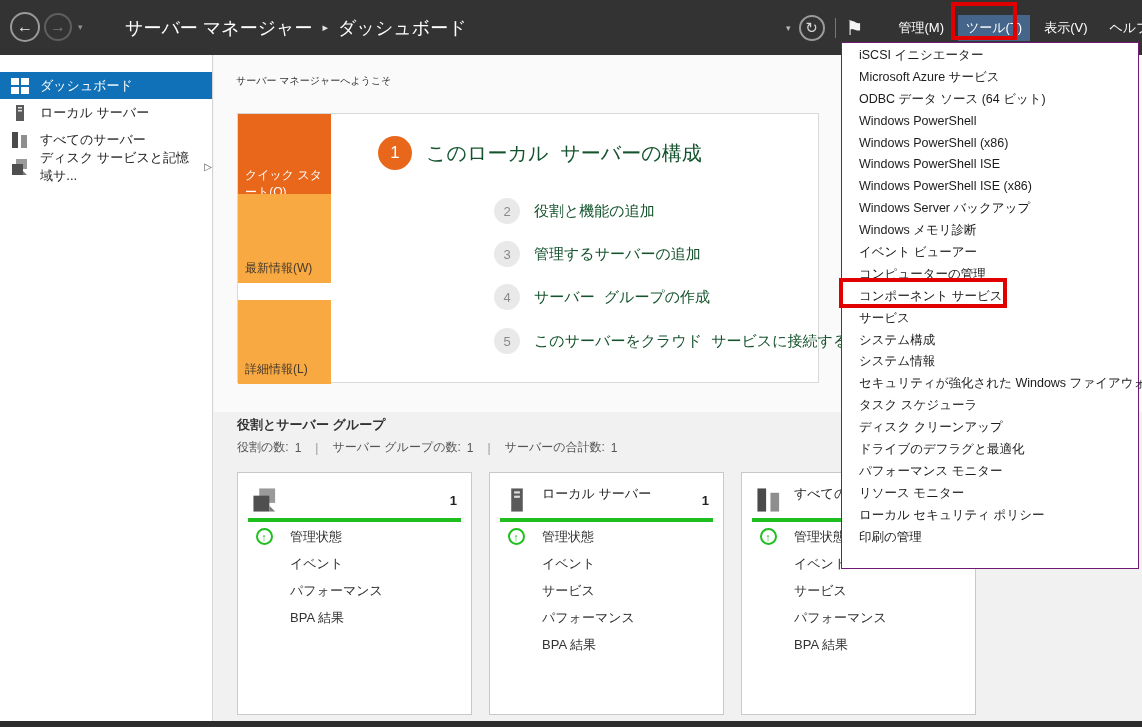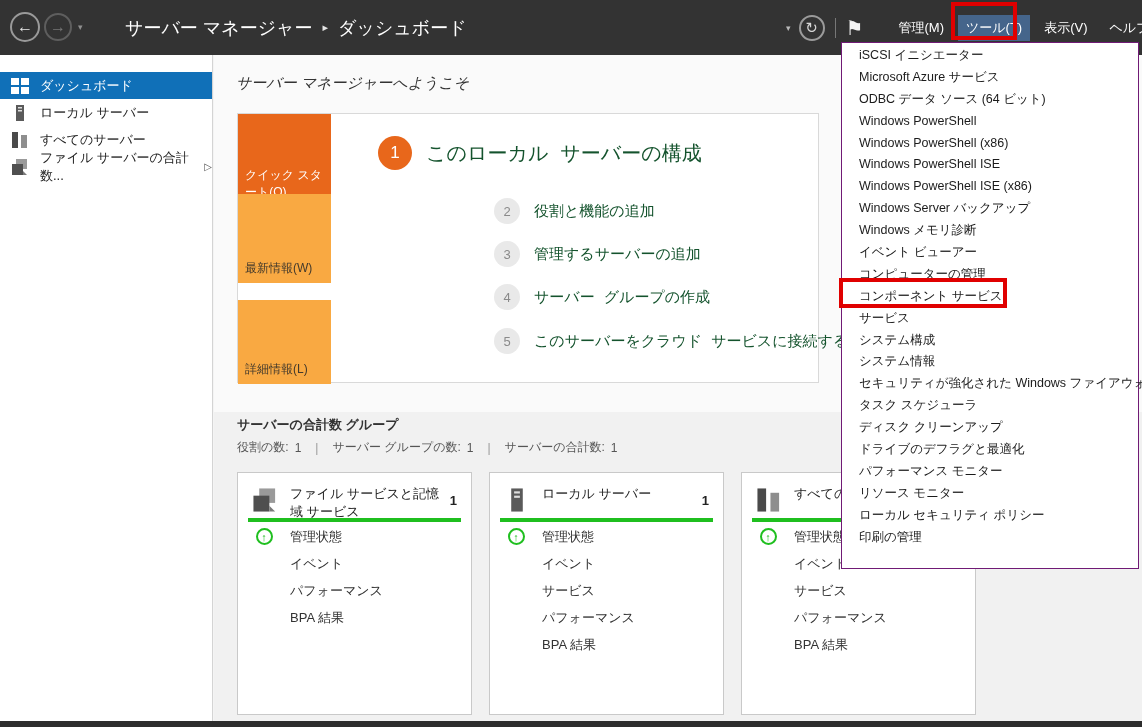--- a/index.html
+++ b/index.html
@@ -31,21 +31,21 @@
              border-right:1px solid #d4d4d4; padding-top:17px; z-index:1; }
   .side-item { height:27px; display:flex; align-items:center; font-size:13px; color:#222; cursor:default; }
   .side-item .ic { width:18px; height:16px; margin-left:11px; margin-right:11px; flex:0 0 auto; }
   .side-item.selected { background:#1070b8; color:#fff; }
   .side-chevron { margin-left:6px; font-size:10px; color:#555; }
 
   
   .welcome-bg { position:absolute; left:214px; top:55px; width:928px; height:357px; background:#fafafa; }
   .roles-bg   { position:absolute; left:214px; top:412px; width:928px; height:309px; background:#f1f1f1; }
 
-  .welcome-heading { position:absolute; left:236px; top:74px; font-size:15px; color:#333;font-style:italic; }
+  .welcome-heading { position:absolute; left:236px; top:74px; font-size:10px; color:#333; }
 
   
   .tile { position:absolute; left:237px; top:113px; width:582px; height:270px; background:#ffffff;
           border:1px solid #d9d9d9; }
   .tile-col { position:absolute; left:0; top:0; width:93px; height:100%; }
   .tile-tab { position:absolute; left:0; width:93px; display:flex; align-items:flex-end; padding:0 8px 6px 7px;
               font-size:12px; color:#443a2c; }
   .tab-quick { top:0; height:93px; background:#e8671b; color:#ffffff; }
   .tab-new   { top:80px; height:89px; background:#f9a942; }
   .tab-learn { top:186px; height:84px; background:#f9a942; }
@@ -155,21 +155,21 @@
         <rect x="10" y="3" width="6" height="13" fill="#8e8e8e"></rect>
       </svg>
       <span>すべてのサーバー</span>
     </div>
     <div class="side-item">
       <svg class="ic" viewBox="0 0 18 16">
         <rect x="5" y="0" width="11" height="10" fill="#9a9a9a"></rect>
         <rect x="1" y="5" width="11" height="11" fill="#4f4f4f"></rect>
         <polygon points="12,16 12,12 16,16" fill="#7a7a7a"></polygon>
       </svg>
-      <span>ファイル サーバーの合計数...</span>
+      <span>ディスク サービスと記憶域サ...</span>
       <span class="side-chevron">▷</span>
     </div>
   </aside>
 
   <div class="welcome-bg"></div>
   <div class="roles-bg"></div>
 
   <div class="welcome-heading">サーバー マネージャーへようこそ</div>
 
   <div class="tile">
@@ -200,40 +200,39 @@
     <div class="step step-n step-4">
       <span class="step-badge">4</span>
       <span class="step-label">サーバー グループの作成</span>
     </div>
     <div class="step step-n step-5">
       <span class="step-badge">5</span>
       <span class="step-label">このサーバーをクラウド サービスに接続する</span>
     </div>
   </div>
 
-  <div class="roles-heading">サーバーの合計数 グループ</div>
+  <div class="roles-heading">役割とサーバー グループ</div>
   <div class="roles-stats">
     <span>役割の数:</span>
     <span>1</span>
     <span class="sep">|</span>
     <span>サーバー グループの数:</span>
     <span>1</span>
     <span class="sep">|</span>
     <span>サーバーの合計数:</span>
     <span>1</span>
   </div>
 
   <div class="card card-1">
     <div class="card-head">
       <svg class="card-icon" viewBox="0 0 18 16">
         <rect x="5" y="0" width="11" height="10" fill="#9a9a9a"></rect>
         <rect x="1" y="5" width="11" height="11" fill="#4f4f4f"></rect>
         <polygon points="12,16 12,12 16,16" fill="#7a7a7a"></polygon>
       </svg>
-      <span class="card-title">ファイル サービスと記憶域 サービス</span>
       <span class="card-count">1</span>
     </div>
     <div class="card-bar"></div>
     <div class="card-rows">
       <div class="card-row">
         <span class="row-ic">
             <span class="status-up">↑</span>
           </span>
         <span>管理状態</span>
       </div>

